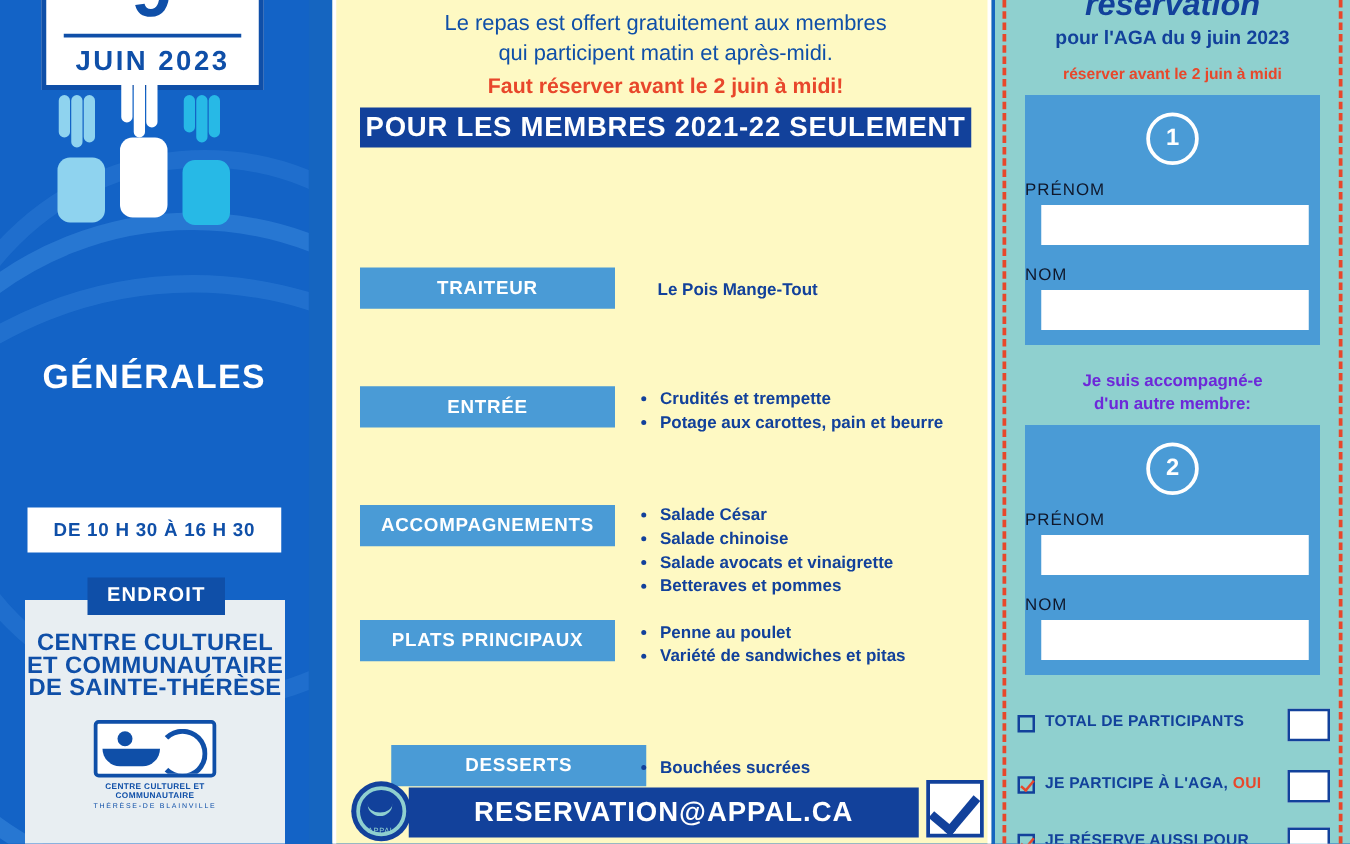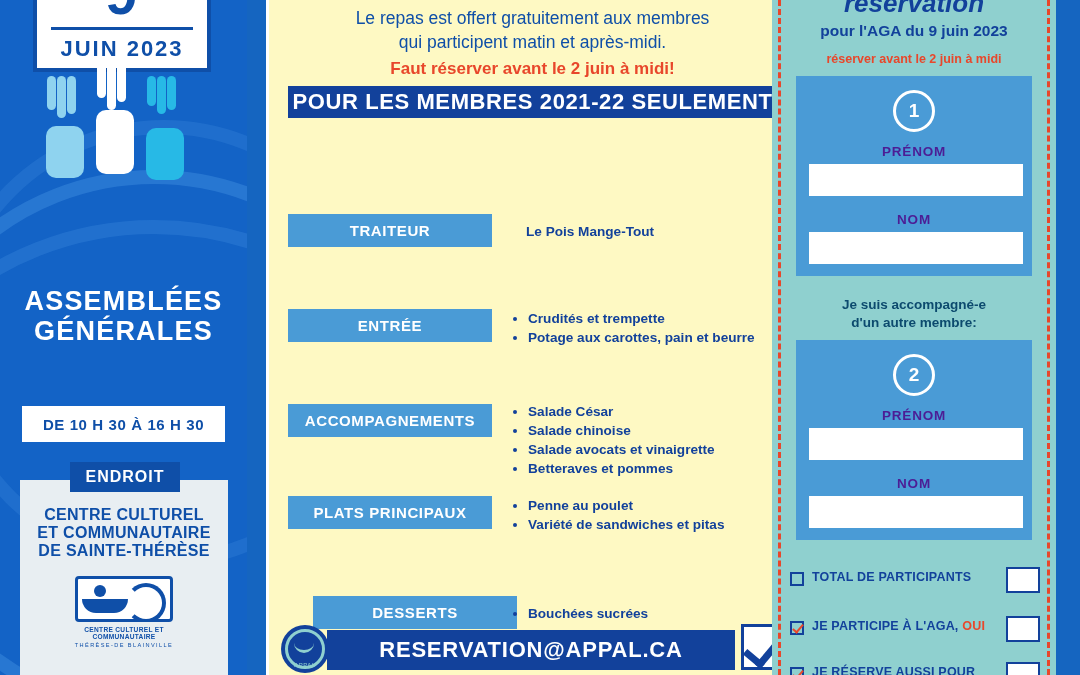--- a/index.html
+++ b/index.html
@@ -65,21 +65,21 @@
     position:absolute;left:20px;top:480px;width:208px;height:200px;
     background:#e8eef2;
   }
   .endroit-badge{
     position:absolute;left:50px;top:-18px;width:110px;height:30px;background:#0f4fa8;
     display:flex;align-items:center;justify-content:center;
     color:#fff;font-weight:bold;font-size:16px;letter-spacing:1px;
   }
   .endroit-text{
     position:absolute;left:0;top:26px;width:208px;text-align:center;
-    color:#0f4fa8;font-weight:bold;font-size:16px;line-height:18px;letter-spacing:.3px;
+    color:#0f4fa8;font-weight:bold;font-size:19px;line-height:18px;letter-spacing:.3px;
   }
   .logo-ccc{position:absolute;left:54px;top:96px;width:100px;height:74px;text-align:center;}
   .logo-ccc .mark{
     width:92px;height:40px;margin:0 auto;border:3px solid #0f4fa8;border-radius:4px;
     position:relative;overflow:hidden;background:#fff;
   }
   .logo-ccc .wave{position:absolute;left:4px;top:20px;width:46px;height:14px;background:#0f4fa8;border-radius:0 0 20px 20px;}
   .logo-ccc .sun{position:absolute;left:16px;top:6px;width:12px;height:12px;border-radius:50%;background:#0f4fa8;}
   .logo-ccc .cc{position:absolute;right:4px;top:4px;width:32px;height:32px;border:4px solid #0f4fa8;border-radius:50%;border-left-color:transparent;}
   .logo-ccc .l1{font-size:6.6px;font-weight:bold;color:#0f4fa8;letter-spacing:.3px;margin-top:4px;}
@@ -131,21 +131,21 @@
   .check-box{
     position:absolute;left:472px;top:624px;width:46px;height:46px;background:#ffffff;border:3px solid #12419b;box-sizing:border-box;
   }
   .check-box .tick{
     position:absolute;left:8px;top:2px;width:16px;height:30px;border-right:7px solid #12419b;border-bottom:7px solid #12419b;
     transform:rotate(40deg);
   }
 
   
   .right{
-    position:absolute;left:772px;top:0;width:284px;height:675px;background:#8fd0cf;
+    position:absolute;left:796px;top:0;width:284px;height:675px;background:#8fd0cf;
   }
   .dashed-l{position:absolute;left:6px;top:0;width:0;height:675px;border-left:3px dashed #e8472b;}
   .dashed-r{position:absolute;right:6px;top:0;width:0;height:675px;border-left:3px dashed #e8472b;}
   .res-title{
     position:absolute;left:0;top:-12px;width:284px;text-align:center;
     color:#12419b;font-style:italic;font-weight:bold;font-size:26px;
   }
   .res-sub{
     position:absolute;left:0;top:22px;width:284px;text-align:center;
     color:#12419b;font-weight:bold;font-size:15.5px;
@@ -158,28 +158,28 @@
     position:absolute;left:24px;width:236px;background:#4a9bd6;
   }
   .m1{top:76px;height:200px;}
   .m2{top:340px;height:200px;}
   .circ-num{
     position:absolute;left:50%;transform:translateX(-50%);top:14px;
     width:36px;height:36px;border:3px solid #ffffff;border-radius:50%;
     color:#ffffff;font-size:19px;font-weight:bold;display:flex;align-items:center;justify-content:center;
   }
   .fld-label{
-    position:absolute;left:0;width:236px;text-align:center;color:#4c1d95;font-weight:bold;font-size:13.5px;letter-spacing:.8px;
+    position:absolute;left:0;width:236px;text-align:left;color:#0f172a;font-weight:normal;font-size:13.5px;letter-spacing:.8px;
   }
   .fld-input{
     position:absolute;left:13px;width:210px;height:30px;background:#ffffff;border:0;
   }
   .accomp{
     position:absolute;left:0;top:296px;width:284px;text-align:center;
-    color:#0c4a6e;font-weight:bold;font-size:13.5px;line-height:18px;
+    color:#6d28d9;font-weight:bold;font-size:13.5px;line-height:18px;
   }
   .cbrow{position:absolute;left:18px;width:252px;height:28px;}
   .cb{
     position:absolute;left:0;top:5px;width:14px;height:14px;border:2px solid #12419b;background:#8fd0cf;box-sizing:border-box;
   }
   .cb.checked:after{
     content:"";position:absolute;left:3px;top:-1px;width:4px;height:9px;
     border-right:2px solid #e8472b;border-bottom:2px solid #e8472b;transform:rotate(40deg);
   }
   .cbtext{position:absolute;left:22px;top:3px;color:#12419b;font-weight:bold;font-size:12.5px;letter-spacing:.2px;}
@@ -217,21 +217,20 @@
       </div>
       <div class="hand h3">
         <div class="f c-cyan" style="left:1px;height:30px;"></div>
         <div class="f c-cyan" style="left:11px;height:38px;"></div>
         <div class="f c-cyan" style="left:21px;height:34px;"></div>
         <div class="palm c-cyan" style="margin-top:30px;"></div>
       </div>
     </div>
 
     <div class="title-main">
-      <div>ASSEMBLÉES</div>
       <div>GÉNÉRALES</div>
     </div>
 
     <div class="hours">DE 10 H 30 À 16 H 30</div>
 
     <div class="endroit-card">
       <div class="endroit-badge">ENDROIT</div>
       <div class="endroit-text">
         <div>CENTRE CULTUREL</div>
         <div>ET COMMUNAUTAIRE</div>

